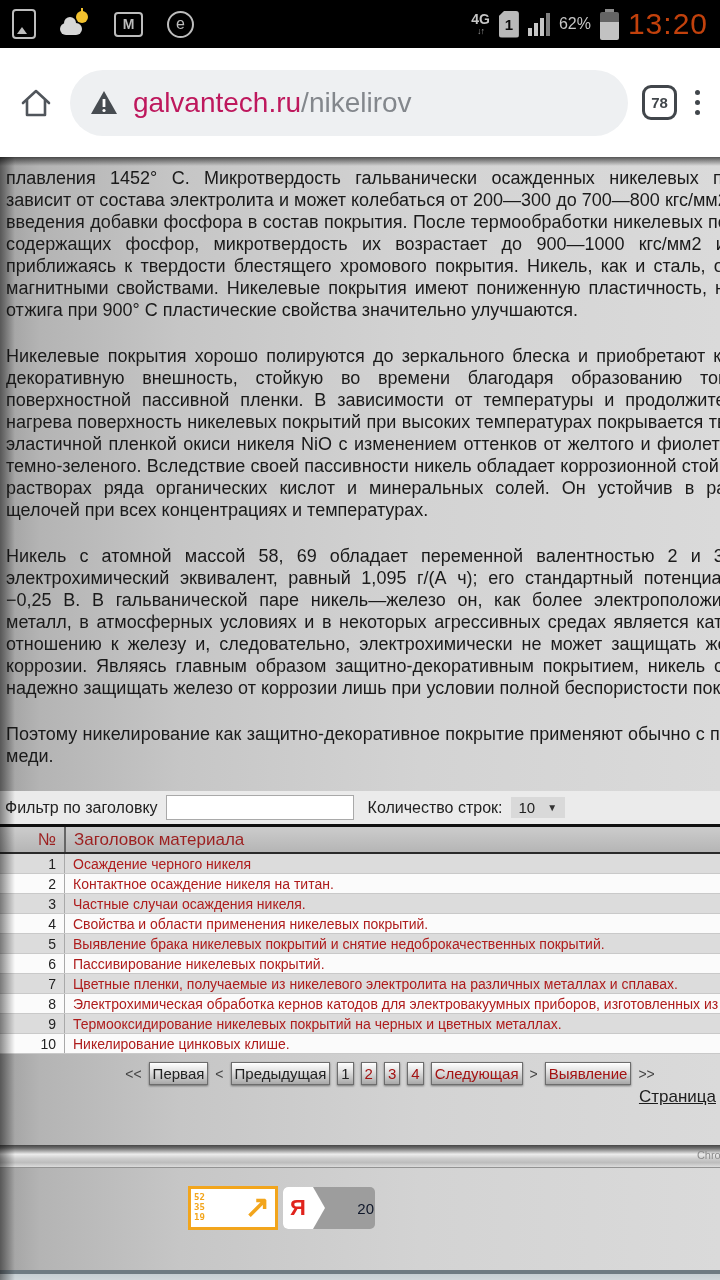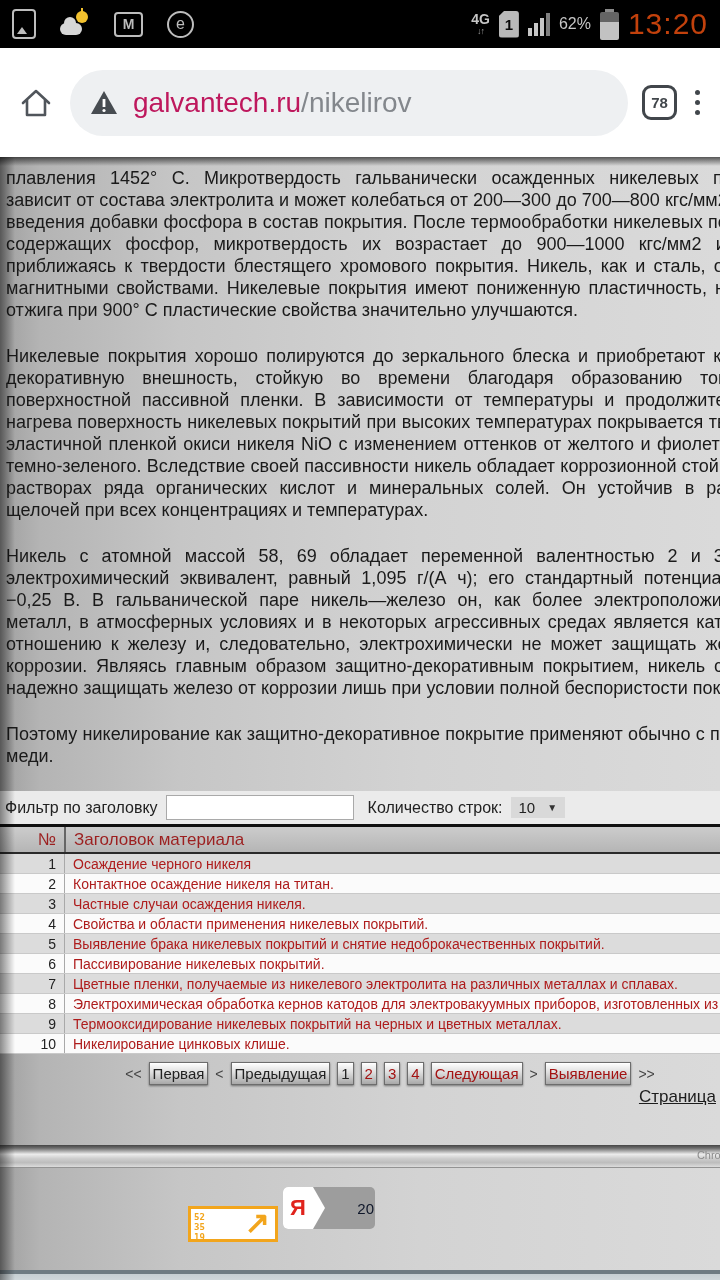--- a/index.html
+++ b/index.html
@@ -88,21 +88,21 @@
         color:#222;white-space:nowrap;}
   .pbtn.red{color:#a31212;}
   .parrow{color:#444;font-size:14px;}
   .page-label{width:716px;text-align:right;margin-top:2px;font-size:17px;color:#1d1d1d;text-decoration:underline;}
   
   .metalbar{position:absolute;left:0;right:0;top:988px;height:22px;
         background:linear-gradient(180deg,#454545 0%,#6c6c6c 14%,#ececec 42%,#cdcdcd 62%,#bdbdbd 80%,#dcdcdc 100%);
         border-bottom:1px solid #939393;}
   .chrome-label{position:absolute;right:-16px;top:4px;font-size:11px;color:#8b8b8b;}
   .widgets{position:absolute;top:1029px;left:188px;display:flex;gap:5px;align-items:flex-start;}
-  .li-badge{width:90px;height:36px;background:#fff;border:3px solid #f2a51c;box-sizing:border-box;position:relative;margin-top:20px;}
+  .li-badge{width:90px;height:44px;background:#fff;border:3px solid #f2a51c;box-sizing:border-box;position:relative;}
   .li-digits{position:absolute;left:3px;top:3px;font-family:"DejaVu Sans Mono",monospace;font-size:9px;
         font-weight:bold;color:#f2a51c;line-height:10px;}
   .li-arrow{position:absolute;right:5px;top:50%;transform:translateY(-54%);color:#f2a51c;
         font-size:30px;font-weight:bold;line-height:1;}
   .ya-badge{width:92px;height:42px;border-radius:5px;background:#9d9d9d;position:relative;overflow:hidden;margin-top:1px;}
   .ya-left{position:absolute;left:0;top:0;bottom:0;width:30px;background:#fff;display:flex;
         align-items:center;justify-content:center;color:#e0231c;font-weight:bold;font-size:22px;}
   .ya-point{position:absolute;left:30px;top:0;width:0;height:0;border-top:21px solid transparent;
         border-bottom:21px solid transparent;border-left:12px solid #fff;}
   .ya-value{position:absolute;right:1px;top:50%;transform:translateY(-50%);color:#0f172a;font-size:15px;}

